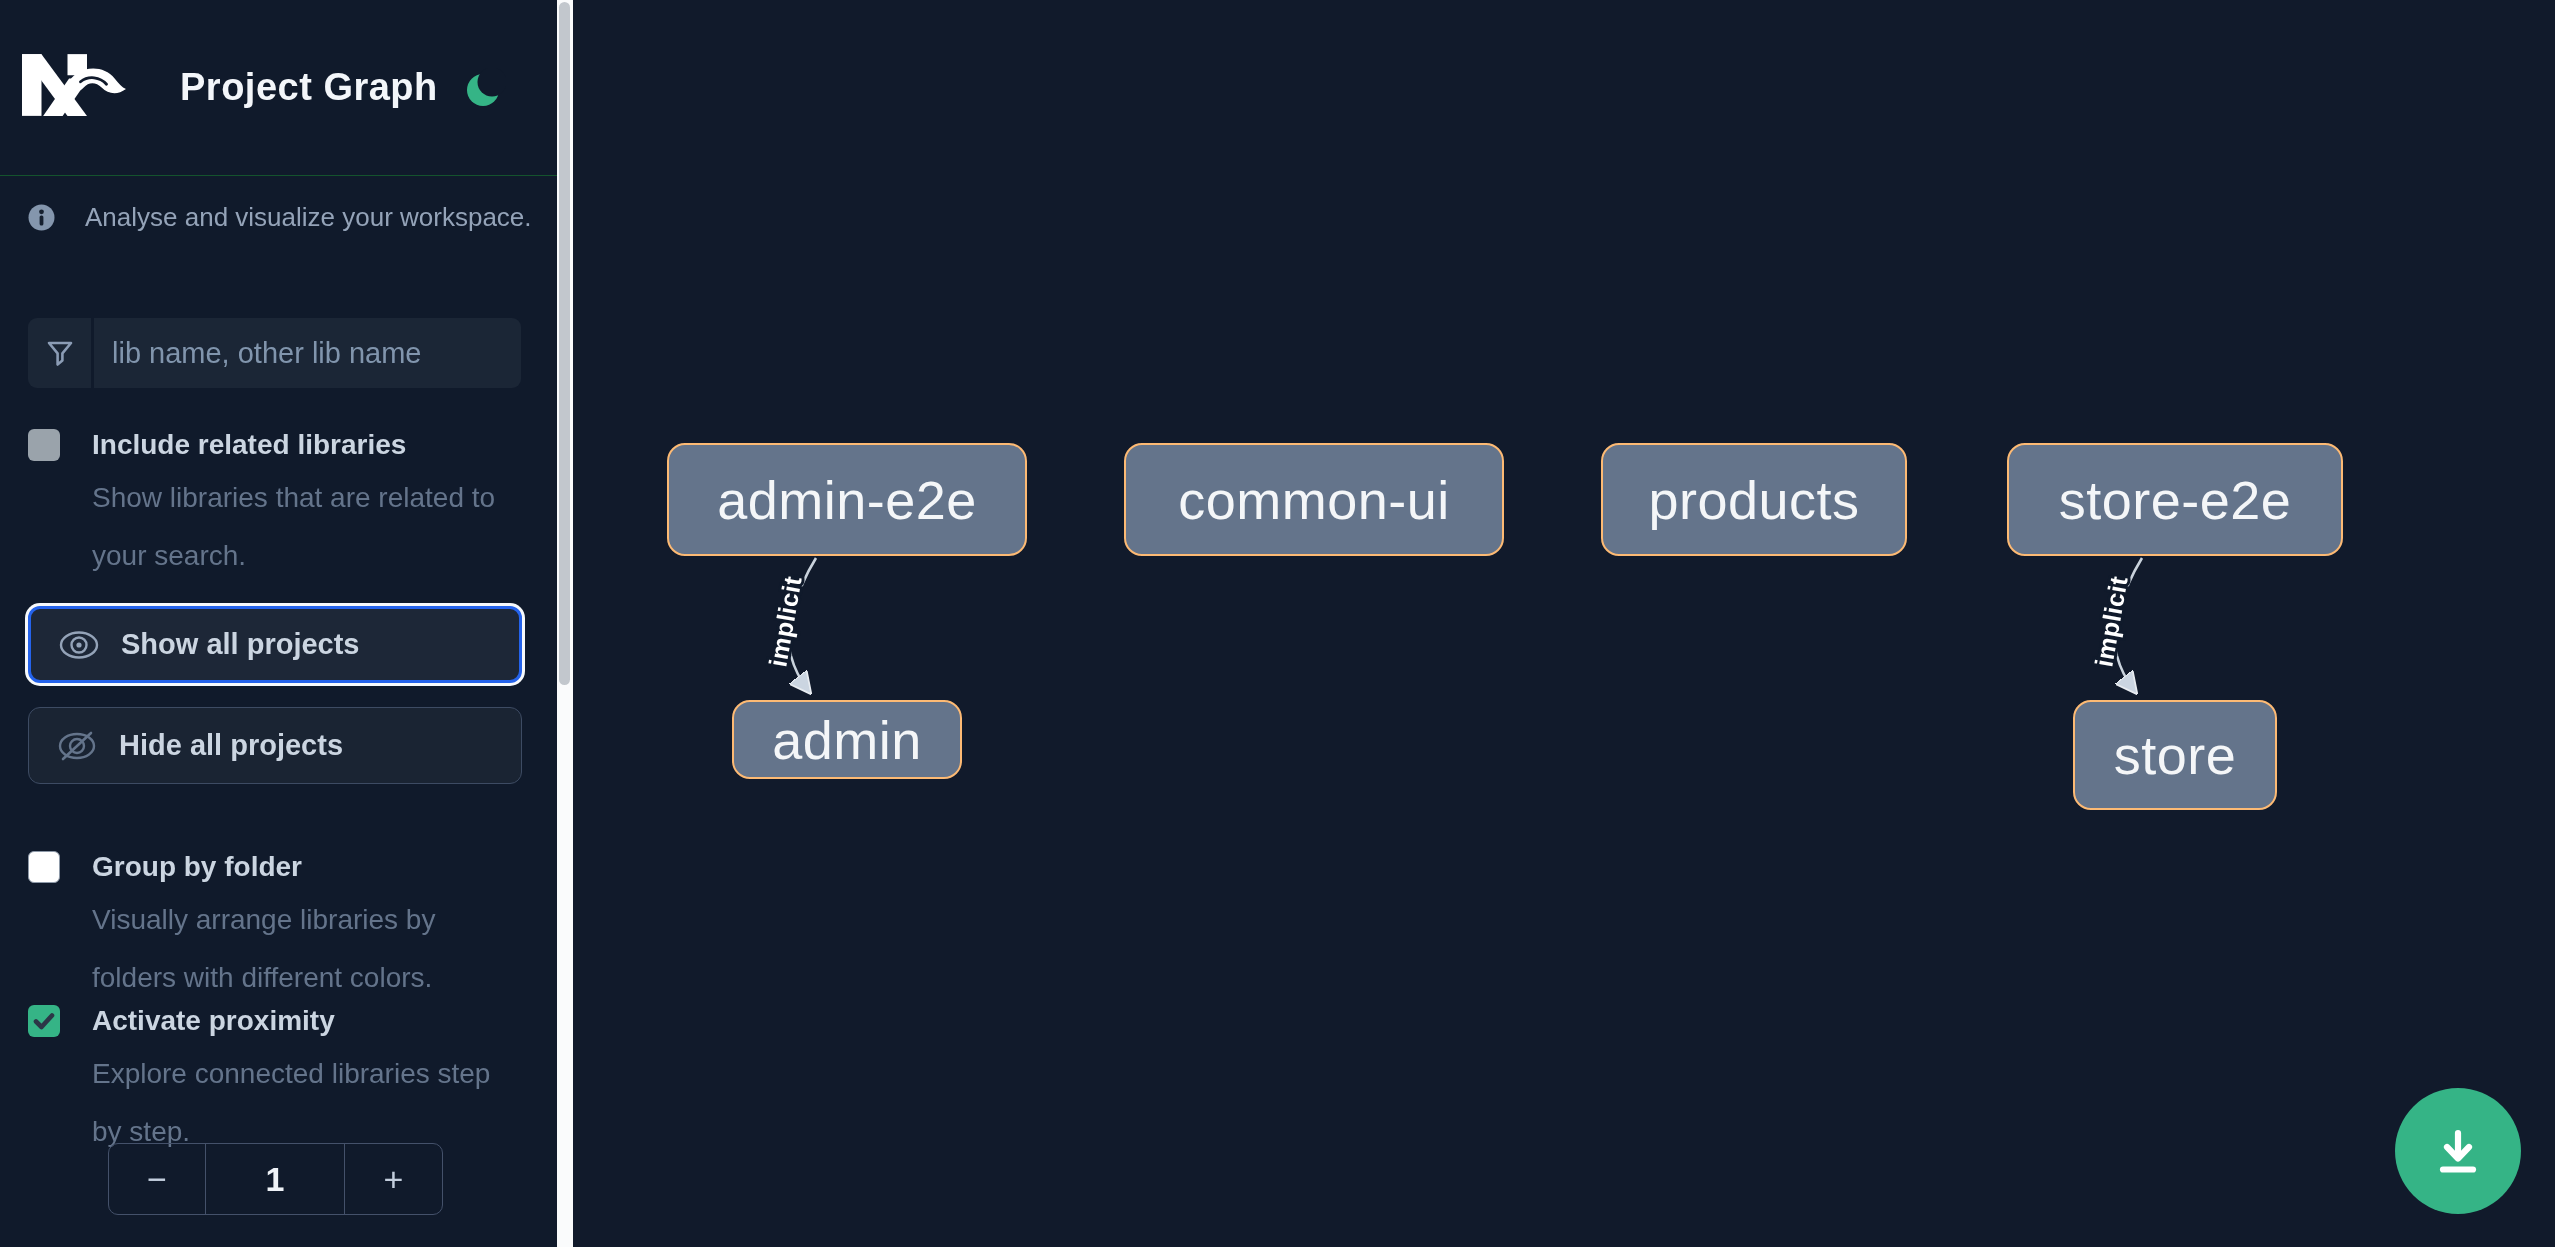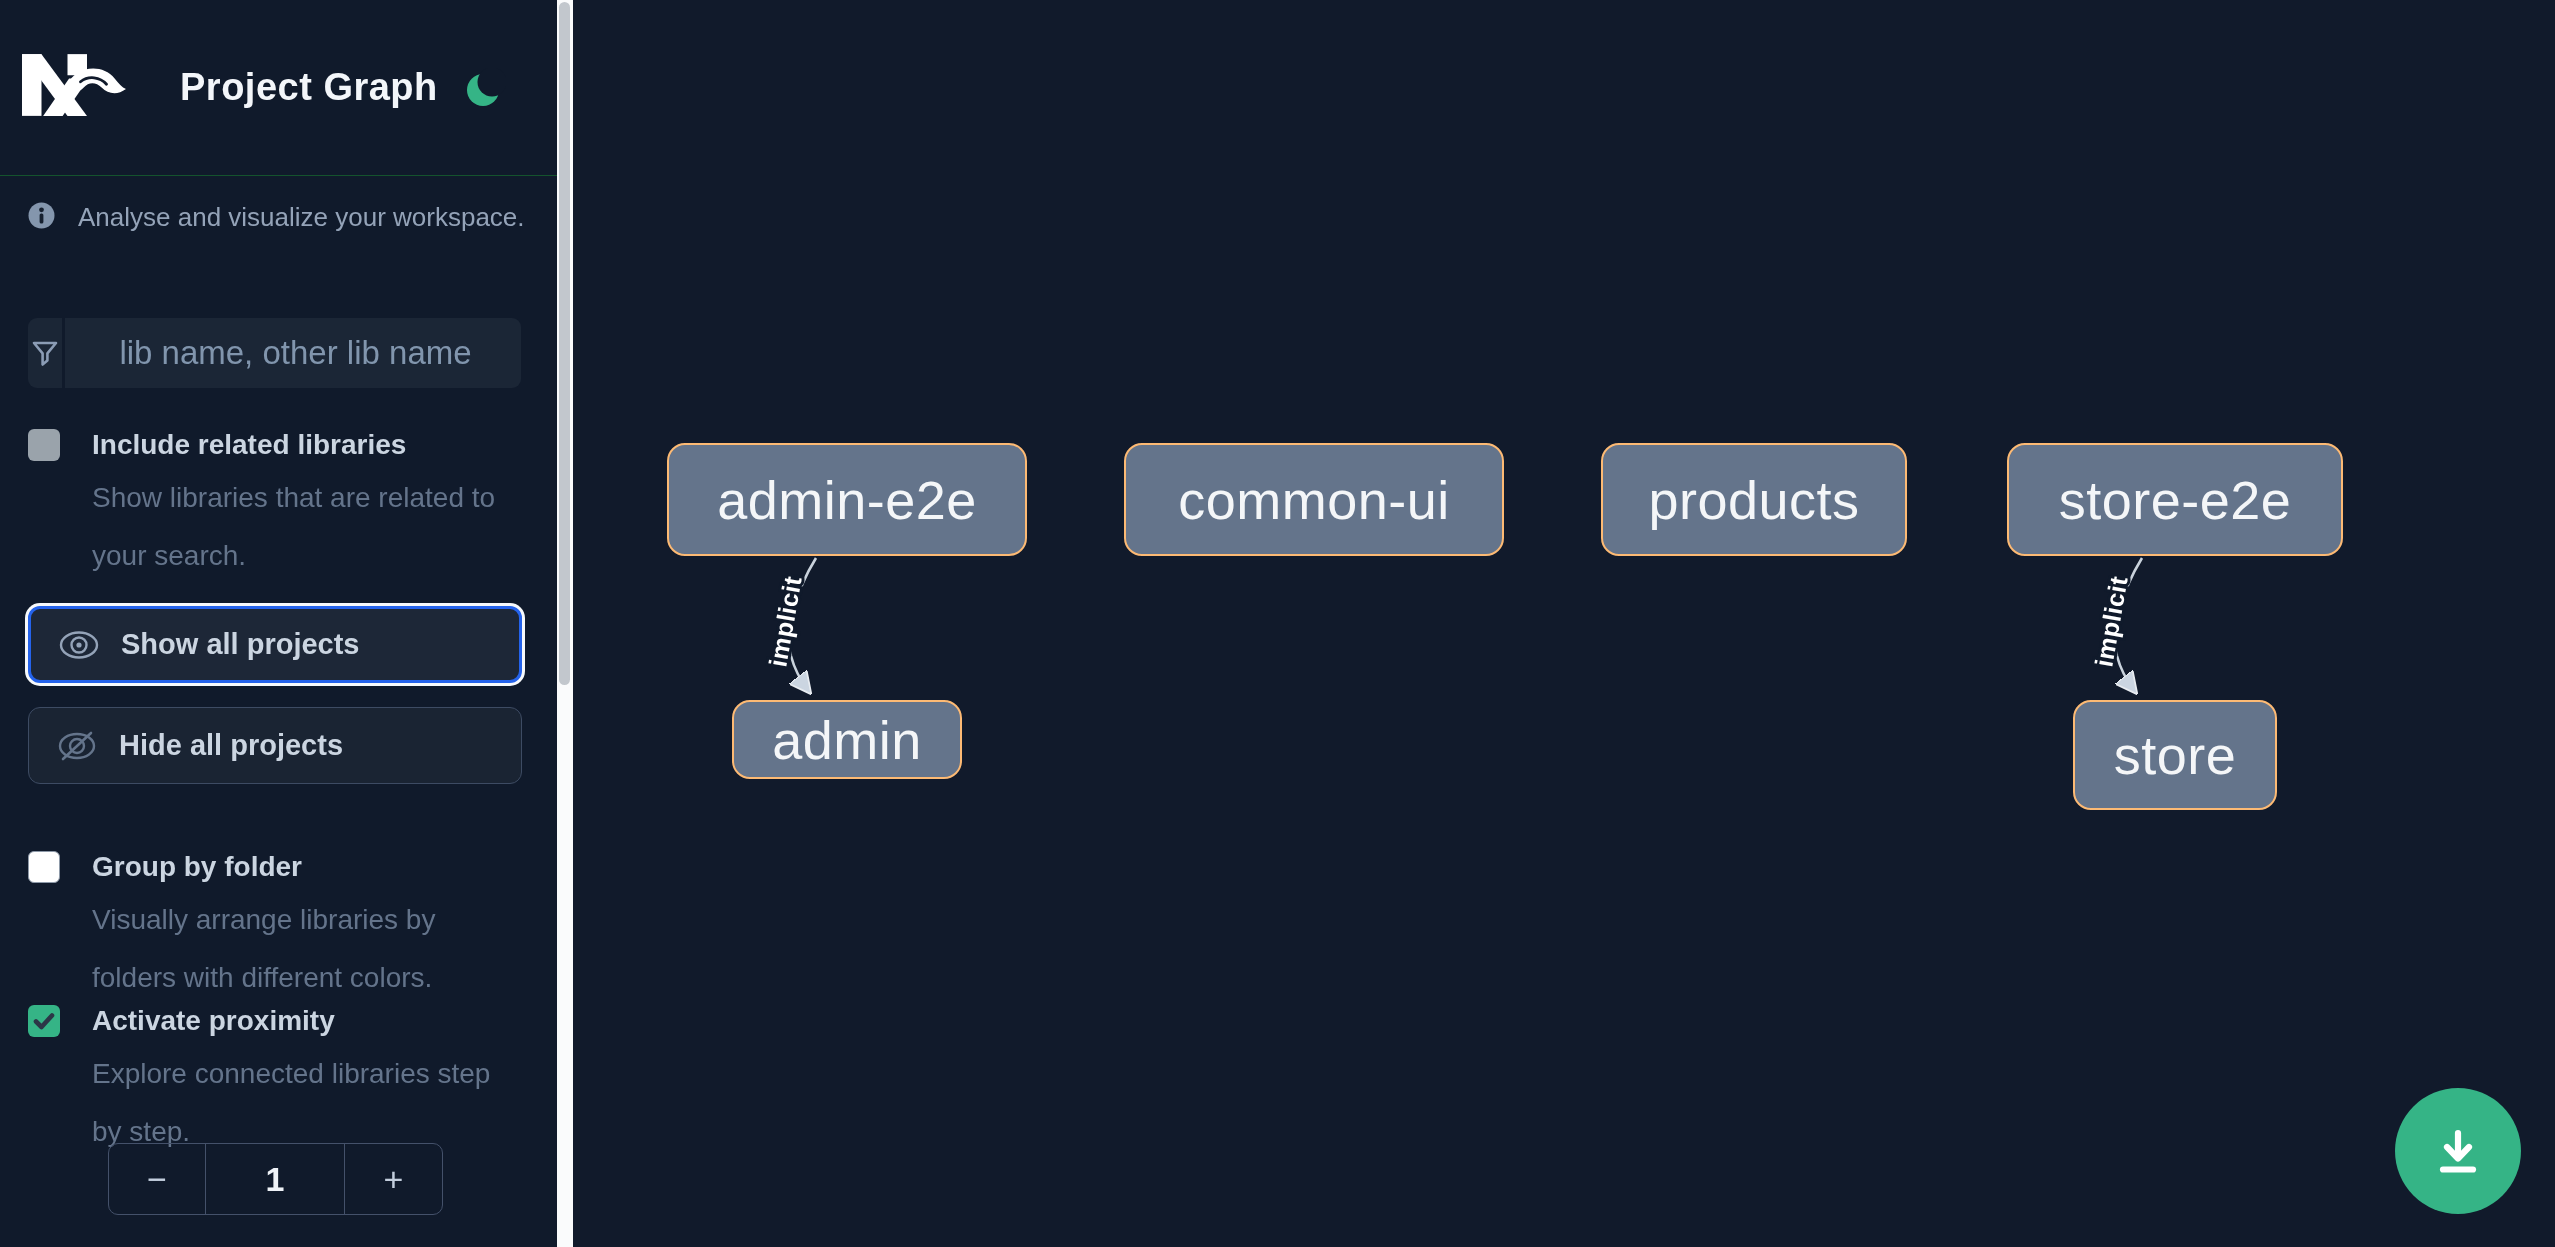--- a/index.html
+++ b/index.html
@@ -24,37 +24,37 @@
   }
   .nx-logo { position: absolute; left: 22px; top: 42px; width: 104px; height: 86px; }
   .app-title {
     position: absolute; left: 180px; top: 66px;
     font-size: 38px; font-weight: 700; color: #f3f6fa; letter-spacing: 0.5px;
   }
   .moon-btn { position: absolute; left: 464px; top: 68px; width: 42px; height: 42px; cursor: pointer; }
 
   .intro-row {
     position: absolute; left: 28px; top: 202px;
-    display: flex; align-items: flex-start; gap: 23px;
+    display: flex; align-items: center; gap: 30px;
   }
   .intro-text { font-size: 26px; color: #94a3b8; }
 
   .search-box {
     position: absolute; left: 28px; top: 318px; width: 493px; height: 70px;
     background: #1b2636; border-radius: 9px;
     display: flex; align-items: stretch; overflow: hidden;
   }
   .search-icon-seg {
     width: 66px; display: flex; align-items: center; justify-content: center;
     border-right: 3px solid #101a2b;
   }
   .search-input {
     flex: 1; background: transparent; border: none; outline: none;
     font-family: "Liberation Sans", sans-serif;
-    font-size: 33px; color: #ffffff; padding: 0 18px; text-align: center;
+    font-size: 29px; color: #ffffff; padding: 0 18px;
   }
   .search-input::placeholder { color: #8195ad; opacity: 1; }
 
   .opt { position: absolute; left: 28px; width: 500px; }
   .opt-row { display: flex; align-items: flex-start; gap: 32px; }
   .checkbox {
     width: 32px; height: 32px; border-radius: 6px; flex: 0 0 32px;
     margin-top: 2px; cursor: pointer;
   }
   .cb-muted { background: #9aa3ab; }

